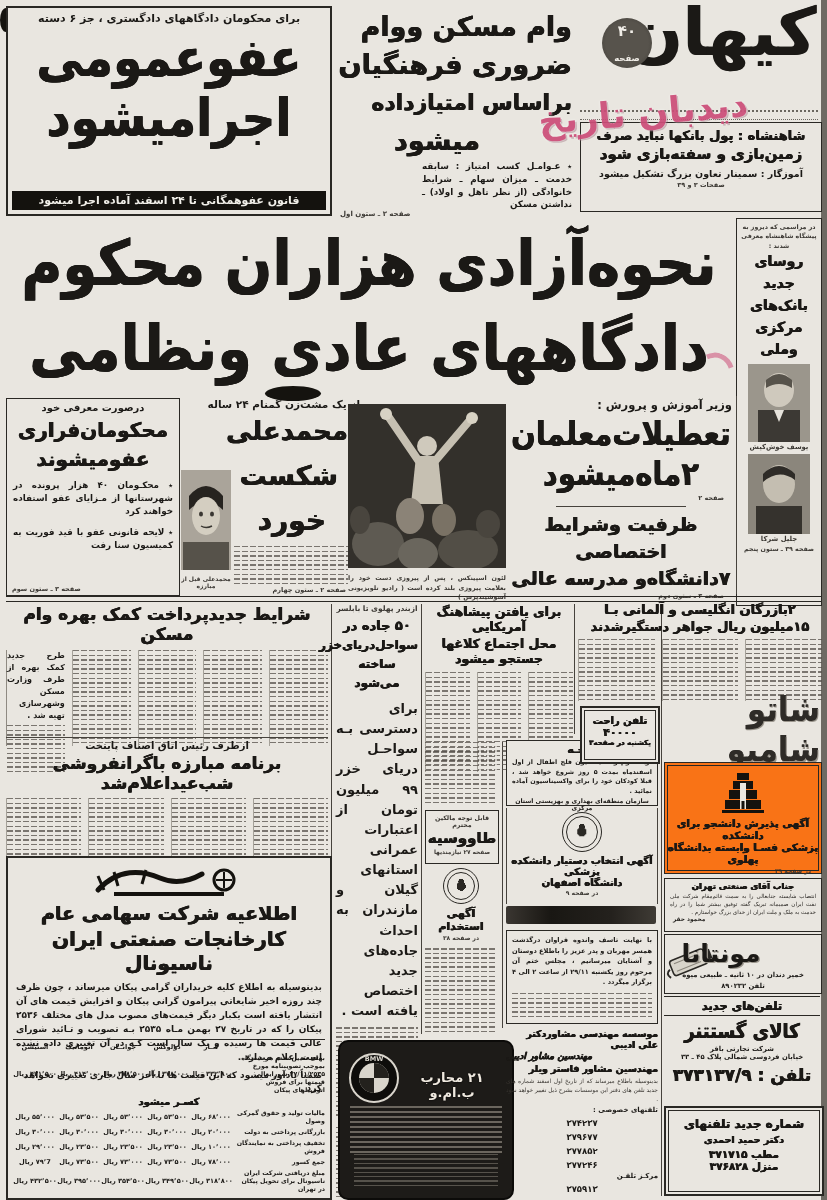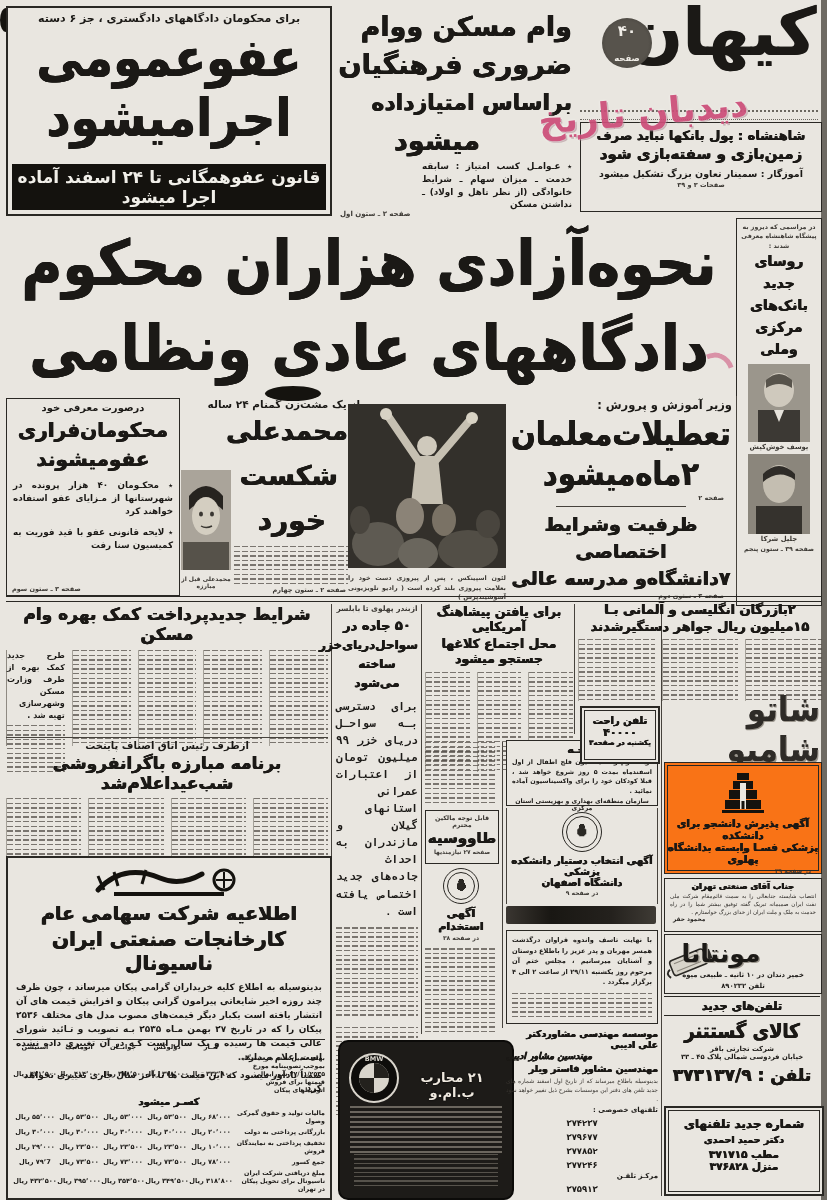--- a/index.html
+++ b/index.html
@@ -53,21 +53,21 @@
   <div class="abs blob" style="left:0;top:8px;width:12px;height:24px;"></div>
   <div class="abs blob" style="left:265px;top:386px;width:56px;height:15px;"></div>
   <div class="abs" style="left:690px;top:352px;width:34px;height:42px;border:5px solid rgba(204,77,120,.55);border-color:rgba(204,77,120,.55) transparent transparent transparent;border-radius:50%;transform:rotate(24deg);z-index:40;"></div>
 
   <div class="abs wm" style="left:538px;top:92px;font-size:36px;white-space:nowrap;">دیدبان تاریخ</div>
 
   <div class="abs box2" style="left:6px;top:6px;width:322px;height:206px;background:#e9e6e0;">
     <div class="b c" style="font-size:11px;margin-top:4px;">برای محکومان دادگاههای دادگستری ، جز ۶ دسته</div>
     <div class="fat c stretch" style="font-size:47px;line-height:58px;margin-top:4px;">عفوعمومی</div>
     <div class="fat c stretch" style="font-size:47px;line-height:62px;">اجرامیشود</div>
-    <div class="abs whitebar b c" style="left:4px;right:4px;bottom:4px;font-size:17px;padding:3px 0;">قانون عفوهمگانی تا ۲۴ اسفند آماده اجرا میشود</div>
+    <div class="abs whitebar b c" style="left:4px;right:4px;bottom:4px;font-size:11px;padding:3px 0;">قانون عفوهمگانی تا ۲۴ اسفند آماده اجرا میشود</div>
   </div>
 
   <div class="abs" style="left:334px;top:8px;width:238px;height:212px;">
     <div class="fat" style="font-size:27px;line-height:38px;text-align:right;">وام مسکن ووام</div>
     <div class="fat" style="font-size:27px;line-height:38px;text-align:right;">ضروری فرهنگیان</div>
     <div class="fat" style="font-size:22px;line-height:38px;text-align:right;">براساس امتیازداده</div>
     <div class="fat" style="font-size:27px;line-height:38px;text-align:left;padding-left:60px;">میشود</div>
     <div class="b" style="position:absolute;right:0;top:152px;width:150px;font-size:8.8px;line-height:1.45;text-align:justify;">٭ عـوامـل کسب امتیاز : سابقه خدمت ـ میزان سهام ـ شرایط خانوادگی (از نظر تاهل و اولاد) ـ نداشتن مسکن</div>
     <div class="tiny" style="position:absolute;left:6px;bottom:2px;">صفحه ۲ ـ ستون اول</div>
   </div>
@@ -303,21 +303,21 @@
           </div>
         </div>
     </div>
   </div>
 
   <div class="abs" style="left:336px;top:604px;width:82px;height:430px;">
     <div class="tiny c" style="font-size:7.5px;">ازبندر پهلوی تا بابلسر</div>
     <div class="fat c" style="font-size:13px;line-height:20px;margin-top:3px;">۵۰ جاده در</div>
     <div class="fat c" style="font-size:12px;line-height:19px;">سواحل‌دریای‌خزر</div>
     <div class="fat c" style="font-size:12px;line-height:19px;">ساخته می‌شود</div>
-    <div class="b" style="font-size:11px;line-height:1.55;text-align:justify;margin-top:6px;font-family:Liberation Mono, monospace;">برای دسترسی بـه سواحـل دریای خزر ۹۹ میلیون تومان از اعتبارات عمرانی استانهای گیلان و مازندران به احداث جاده‌های جدید اختصاص یافته است .</div>
+    <div class="b" style="font-size:13px;line-height:1.55;text-align:justify;margin-top:6px;">برای دسترسی بـه سواحـل دریای خزر ۹۹ میلیون تومان از اعتبارات عمرانی استانهای گیلان و مازندران به احداث جاده‌های جدید اختصاص یافته است .</div>
     <div class="nz" style="height:90px;margin-top:6px;"></div>
     <div class="nz" style="height:88px;margin-top:10px;"></div>
   </div>
 
   <div class="abs" style="left:338px;top:1040px;width:172px;height:156px;background:#1d1b18;border-radius:10px;border:2px solid #0c0b09;overflow:hidden;">
     <svg width="52" height="52" style="position:absolute;right:112px;top:10px;">
       <circle cx="26" cy="26" r="24" fill="#0e0d0b" stroke="#d9d5cc" stroke-width="2"></circle>
       <circle cx="26" cy="26" r="15" fill="#d9d5cc"></circle>
       <path d="M26,11 A15,15 0 0 1 41,26 L26,26 Z" fill="#23211d"></path>
       <path d="M26,41 A15,15 0 0 1 11,26 L26,26 Z" fill="#23211d"></path>

